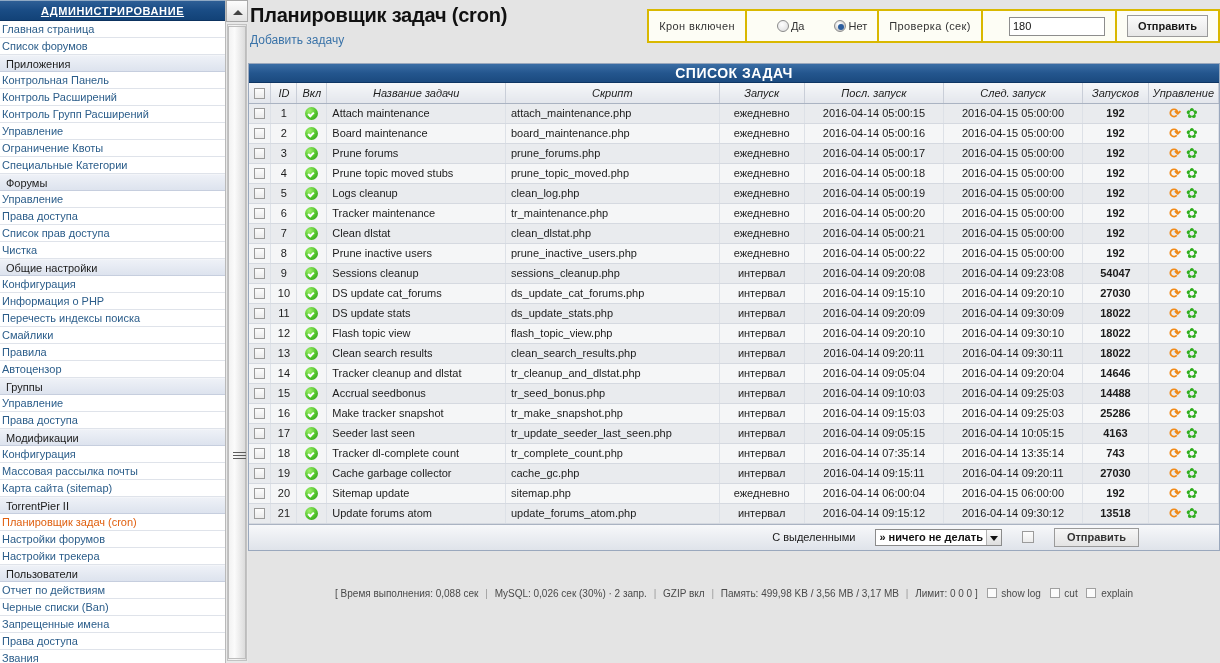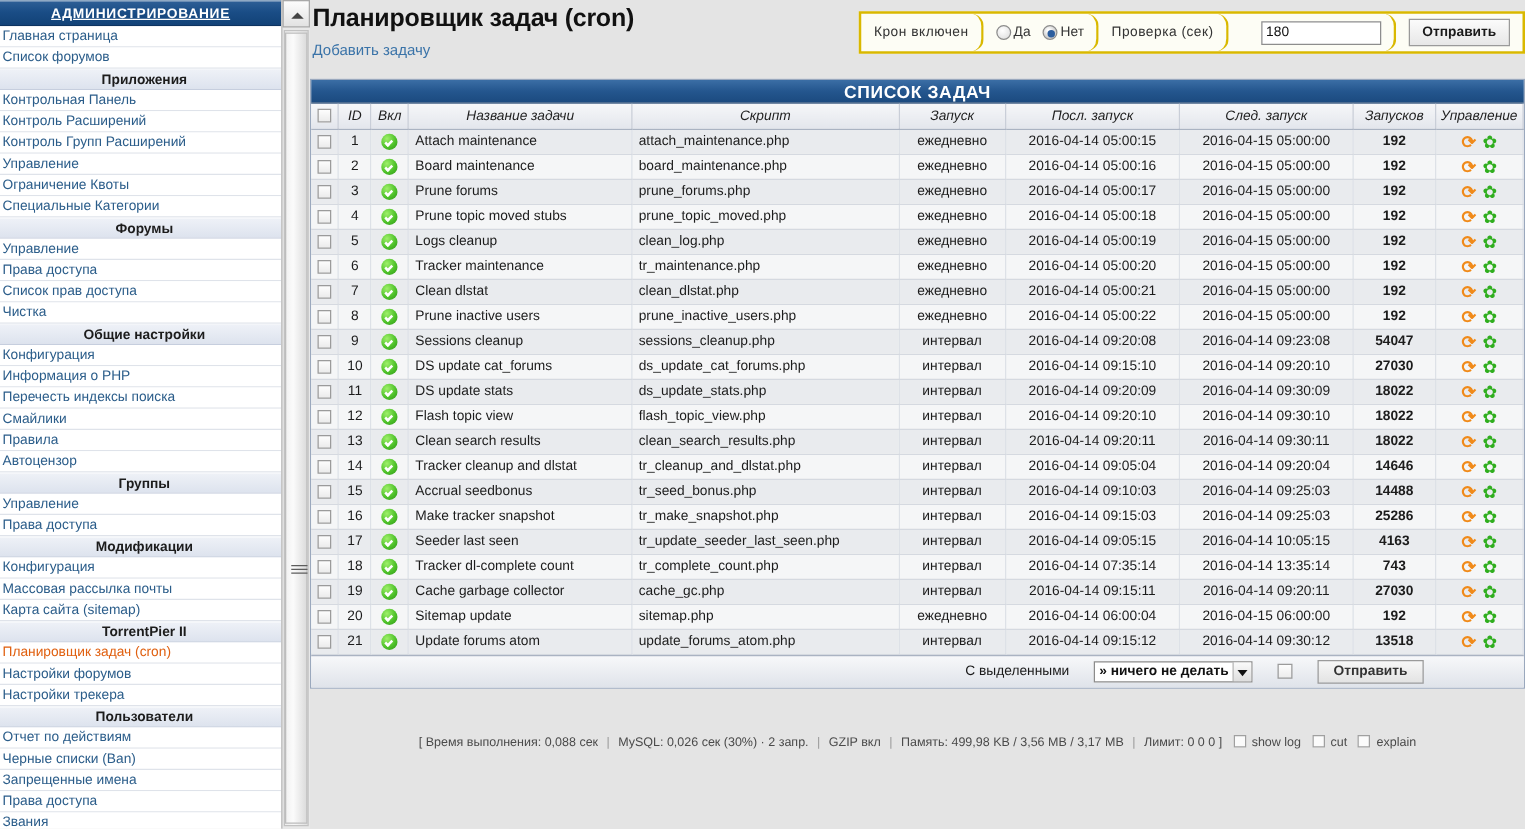--- a/index.html
+++ b/index.html
@@ -40,25 +40,24 @@
     border-bottom: 1px solid #dfe3ea;
     color: #2b5d8a;
     font-size: 11px;
     white-space: nowrap;
     overflow: hidden;
     background: #fff;
   }
   .sb-item.cat {
     background: linear-gradient(to bottom, #eef1f7 0%, #dde3ee 100%);
     color: #1c1c1c;
-    font-weight: bold;
+    font-weight: normal;
     padding-left: 6px;
     border-bottom: 1px solid #c6cede;
     border-top: 1px solid #f3f5f9;
-    text-align: center;
   }
   .sb-item.active { color: #e06010; }
 
   
   .scrollbar {
     position: absolute; left: 225px; top: 0;
     width: 23px; height: 663px;
     background: #e8e8e8;
     border-left: 1px solid #b9b9b9;
   }
@@ -117,25 +116,24 @@
     border: 2px solid #d9b800;
     background: #fdfdf5;
     display: flex; align-items: stretch;
   }
   .cron-cell {
     display: flex; align-items: center;
     padding: 0 10px;
     border-right: 2px solid #d9b800;
     font-size: 11px; color: #333;
     white-space: nowrap;
-    border-radius: 10px;
   }
   .cron-cell:last-child { border-right: none; }
   .cron-label { letter-spacing: .4px; }
-  .radio-wrap { display:inline-flex; align-items:center; margin-right:10px; }
+  .radio-wrap { display:inline-flex; align-items:center; margin-right:10px;margin-left:20px; }
   .radio-wrap:last-child { margin-right: 0; }
   .radio {
     width: 12px; height: 12px; border-radius: 50%;
     border: 1px solid #8b8b8b;
     background: radial-gradient(circle at 40% 35%, #ffffff, #dadada);
     margin-right: 2px; position: relative; display:inline-block;
   }
   .radio.checked { background: radial-gradient(circle at 40% 35%, #ffffff 10%, #cfcfcf 60%); }
   .radio.checked::after {
     content:""; position:absolute; left:3px; top:3px;

